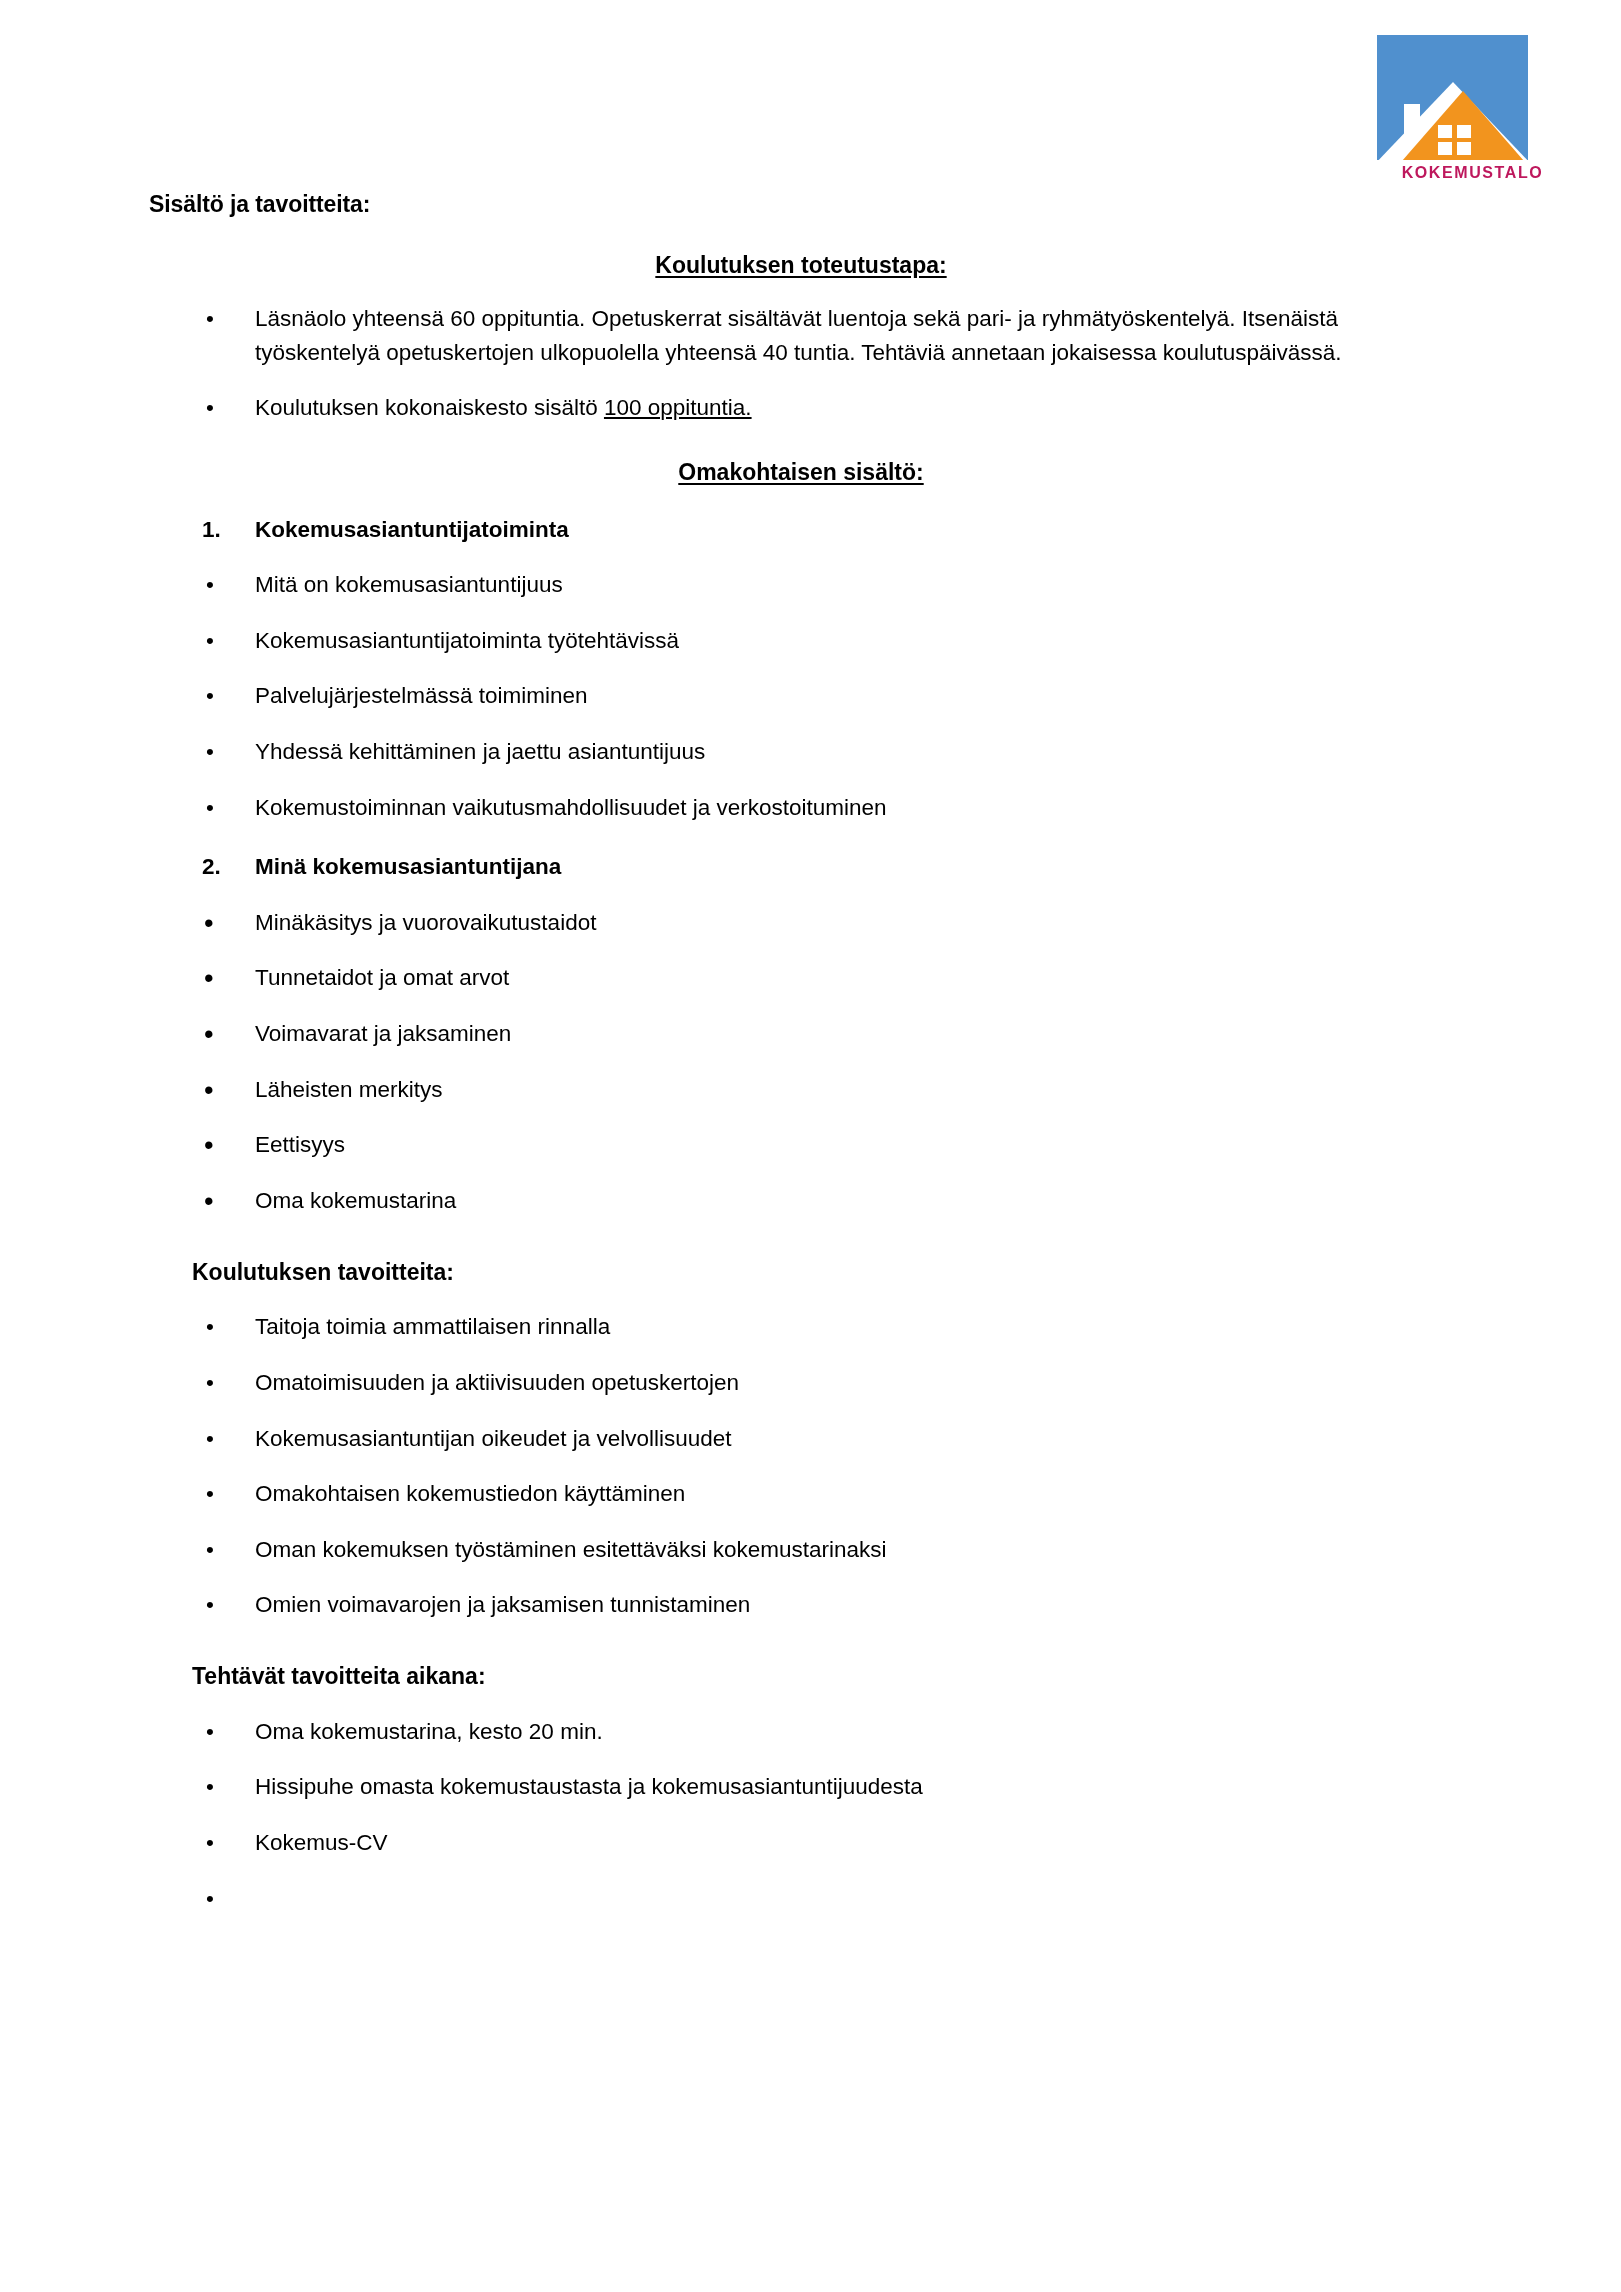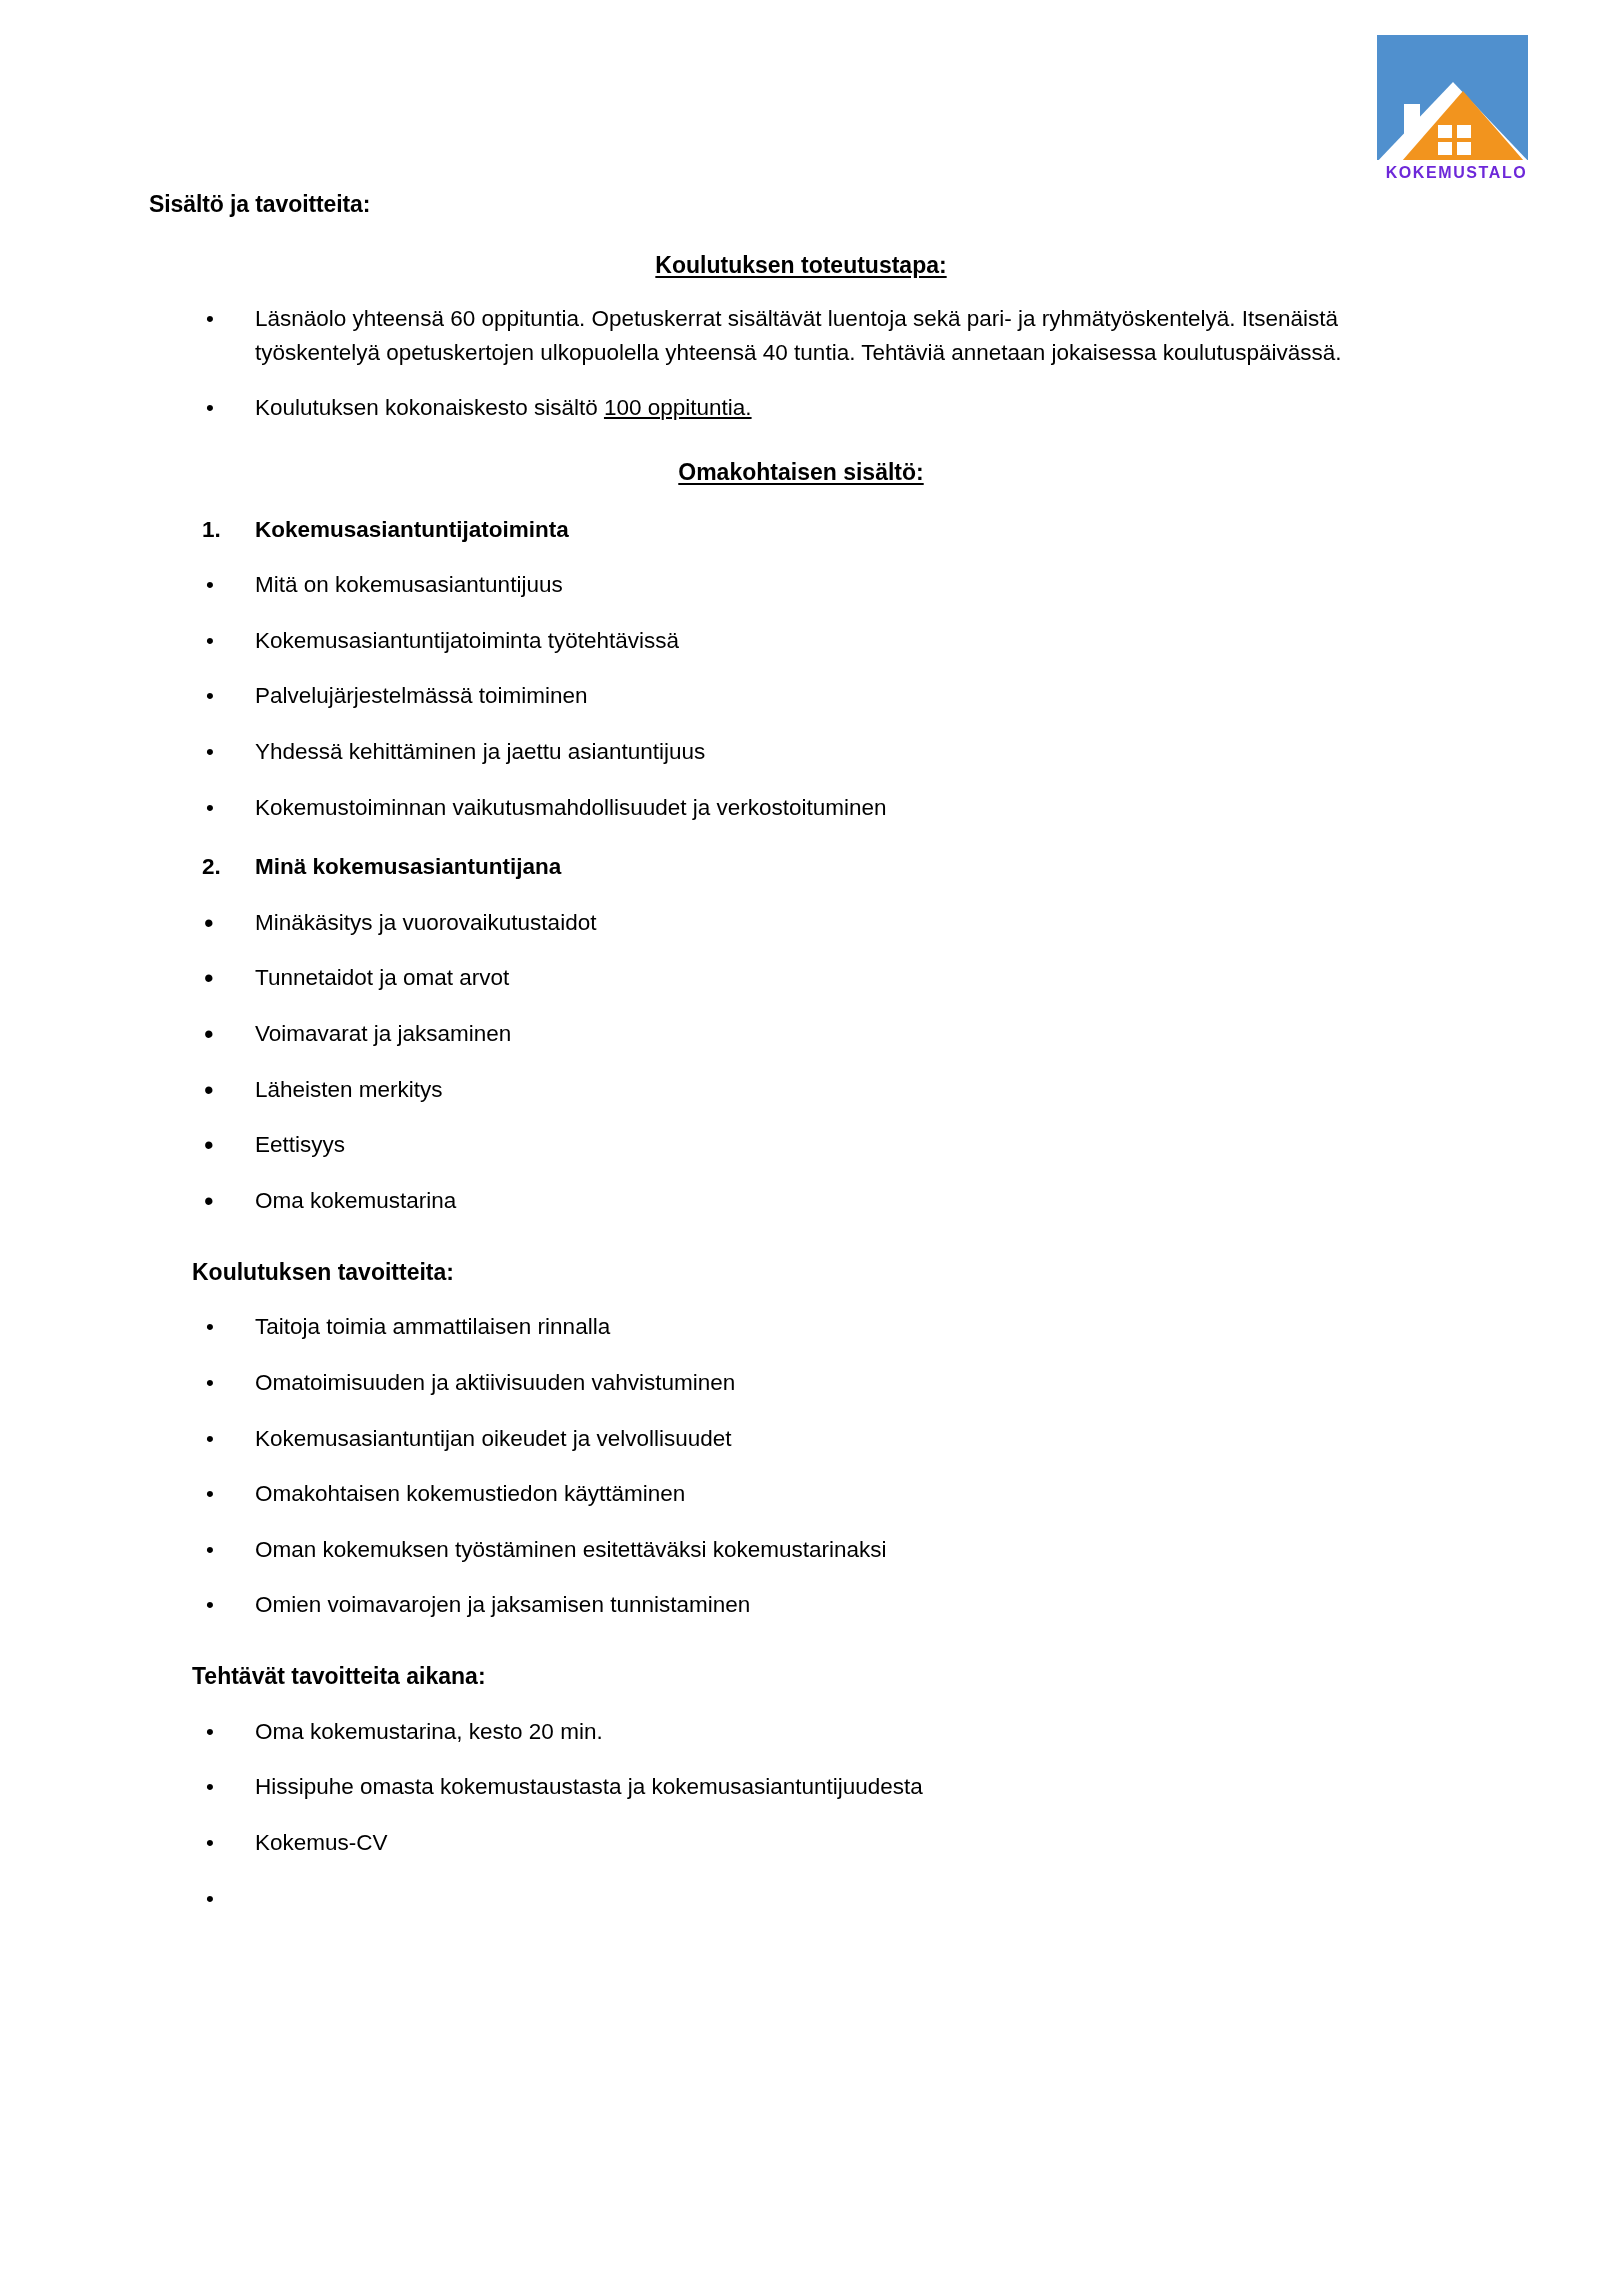--- a/index.html
+++ b/index.html
@@ -96,28 +96,28 @@
     display: grid;
     grid-template-columns: 1fr 1fr;
     grid-template-rows: 1fr 1fr;
     gap: 4.9px;
   }
   .window-pane {
     background: #ffffff;
   }
   .logo-text {
     position: absolute;
-    left: 0;
+    left: 16px;
     top: 129px;
     width: 167px;
     text-align: center;
     font-size: 16px;
     font-weight: bold;
     letter-spacing: 1.6px;
-    color: #6d28d9;
+    color: #be185d;
     font-family: "Liberation Sans", sans-serif;
   }
 
   
   .doc {
     position: absolute;
     left: 149px;
     top: 188px;
     width: 1304px;
   }
@@ -299,21 +299,21 @@
     </ul>
 
     <div class="sub-head">Koulutuksen tavoitteita:</div>
     <ul class="blist">
       <li class="bullet-row">
         <span class="dot">•</span>
         <span>Taitoja toimia ammattilaisen rinnalla</span>
       </li>
       <li class="bullet-row">
         <span class="dot">•</span>
-        <span>Omatoimisuuden ja aktiivisuuden vahvistuminen</span>
+        <span>Omatoimisuuden ja aktiivisuuden opetuskertojen</span>
       </li>
       <li class="bullet-row">
         <span class="dot">•</span>
         <span>Kokemusasiantuntijan oikeudet ja velvollisuudet</span>
       </li>
       <li class="bullet-row">
         <span class="dot">•</span>
         <span>Omakohtaisen kokemustiedon käyttäminen</span>
       </li>
       <li class="bullet-row">

